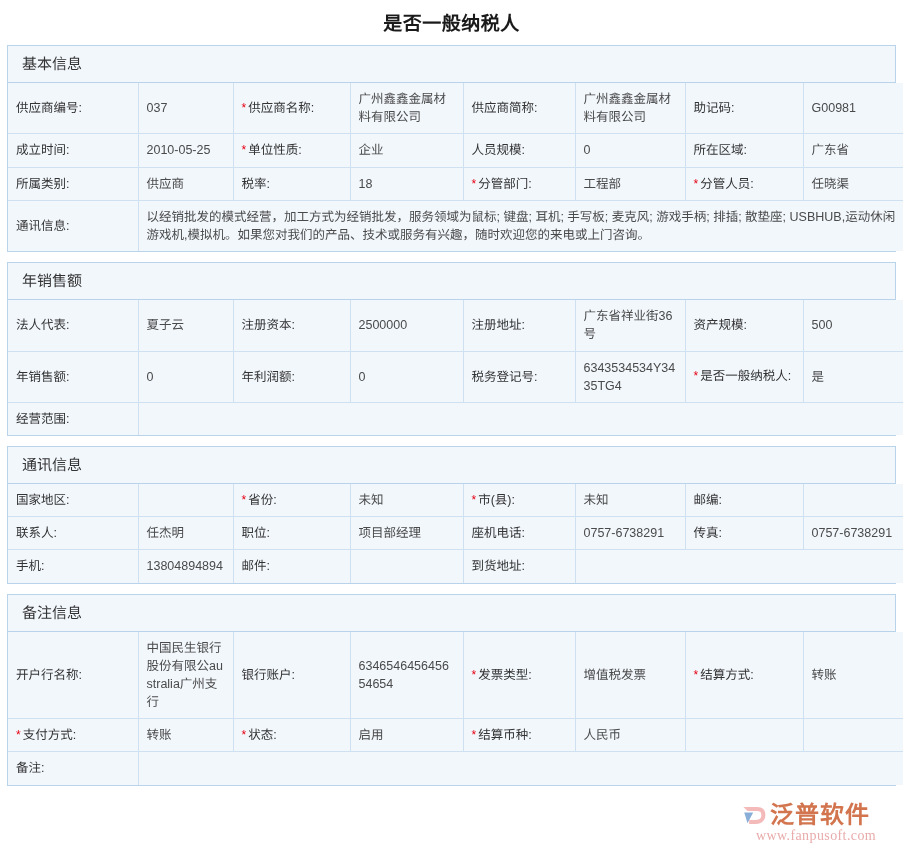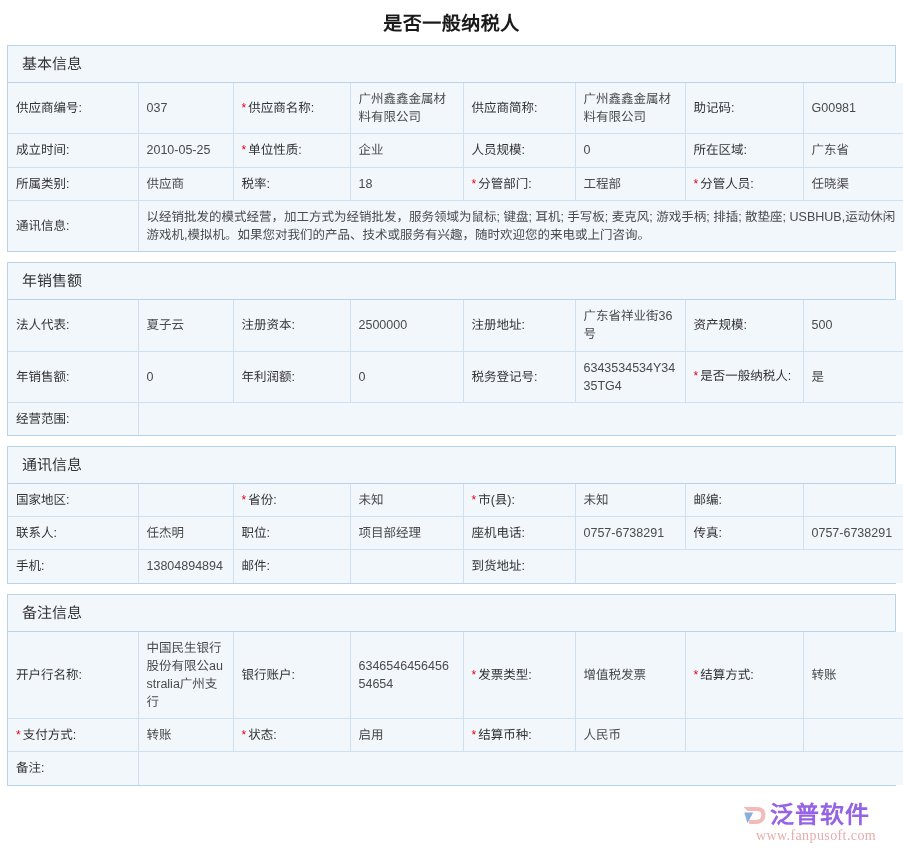--- a/index.html
+++ b/index.html
@@ -83,21 +83,21 @@
     right: 12px;
     bottom: 8px;
     width: 150px;
     height: 48px;
     opacity: 0.72;
     pointer-events: none;
   }
   .wm-text {
     font-size: 24px;
     font-weight: bold;
-    color: #6d28d9;
+    color: #c2410c;
     letter-spacing: 1px;
     line-height: 26px;
     white-space: nowrap;
   }
   .wm-url {
     font-size: 14px;
     color: #e08a8a;
     letter-spacing: 0.4px;
     text-align: center;
     font-family: "Liberation Serif", serif;

